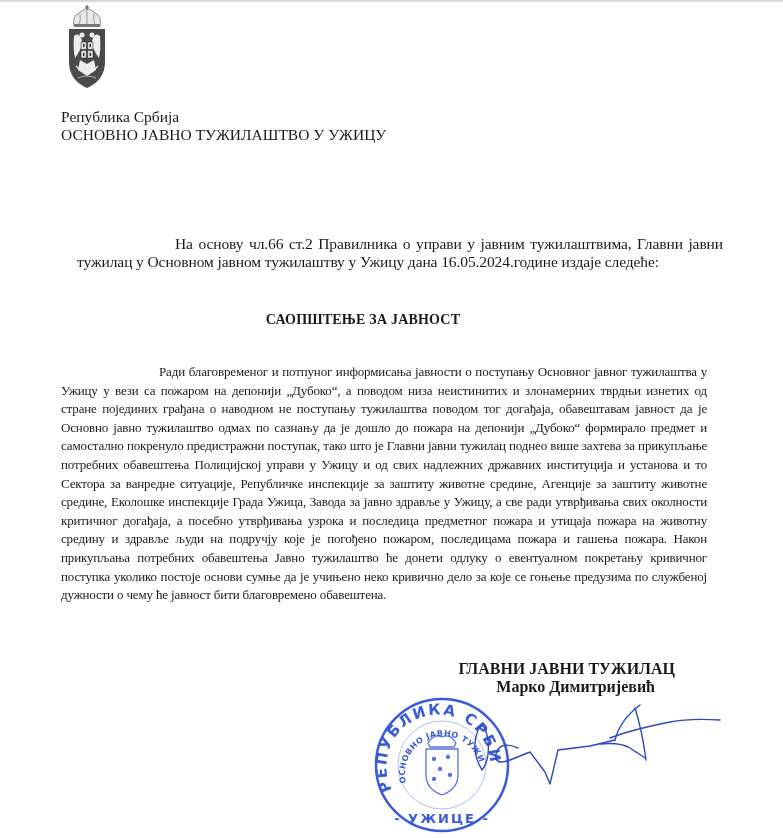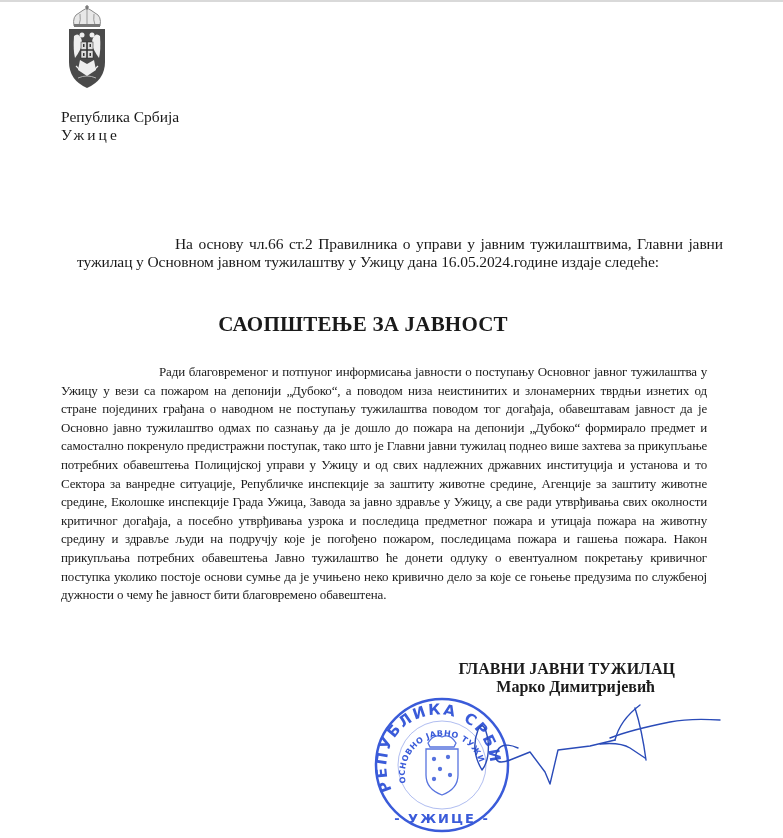--- a/index.html
+++ b/index.html
@@ -48,21 +48,21 @@
     text-indent: 98px;
     letter-spacing: -0.1px;
   }
   .title {
     position: absolute;
     left: 0;
     top: 312px;
     width: 726px;
     text-align: center;
     font-weight: bold;
-    font-size: 21px;
+    font-size: 14px;
     letter-spacing: 0.2px;
   }
   .body-text {
     position: absolute;
     left: 61px;
     top: 363px;
     width: 646px;
     font-size: 13px;
     line-height: 18.6px;
     text-align: justify;
@@ -131,21 +131,21 @@
     <rect x="17" y="40" width="1.5" height="3"></rect>
     <rect x="23.5" y="40" width="1.5" height="3"></rect>
     <rect x="17" y="49" width="1.5" height="3"></rect>
     <rect x="23.5" y="49" width="1.5" height="3"></rect>
   </g>
   <path d="M12 74 Q21 70 30 74" stroke="#ccc" stroke-width="0.8" fill="none"></path>
 </svg>
 
 <div class="header-block">
   <div>Република Србија</div>
-  <div class="spaced">Ужице</div>
+  <div>ОСНОВНО ЈАВНО ТУЖИЛАШТВО У УЖИЦУ</div>
 </div>
 
 <p class="intro" style="margin:16px">На основу чл.66 ст.2 Правилника о управи у јавним тужилаштвима, Главни јавни тужилац у Основном јавном тужилаштву у Ужицу дана 16.05.2024.године издаје следеће:</p>
 
 <div class="title">САОПШТЕЊЕ ЗА ЈАВНОСТ</div>
 
 <p class="body-text" style="margin:0">Ради благовременог и потпуног информисања јавности о поступању Основног јавног тужилаштва у Ужицу у вези са пожаром на депонији „Дубоко“, а поводом низа неистинитих и злонамерних тврдњи изнетих од стране појединих грађана о наводном не поступању тужилаштва поводом тог догађаја, обавештавам јавност да је Основно јавно тужилаштво одмах по сазнању да је дошло до пожара на депонији „Дубоко“ формирало предмет и самостално покренуло предистражни поступак, тако што је Главни јавни тужилац поднео више захтева за прикупљање потребних обавештења Полицијској управи у Ужицу и од свих надлежних државних институција и установа и то Сектора за ванредне ситуације, Републичке инспекције за заштиту животне средине, Агенције за заштиту животне средине, Еколошке инспекције Града Ужица, Завода за јавно здравље у Ужицу, а све ради утврђивања свих околности критичног догађаја, а посебно утврђивања узрока и последица предметног пожара и утицаја пожара на животну средину и здравље људи на подручју које је погођено пожаром, последицама пожара и гашења пожара.  Након прикупљања потребних обавештења Јавно тужилаштво ће донети одлуку о евентуалном покретању кривичног поступка уколико постоје основи сумње да је учињено неко кривично дело за које се гоњење предузима по службеној дужности о чему ће јавност бити благовремено обавештена.</p>
 
 <svg class="stamp" viewBox="0 0 140 140">
   <defs>

